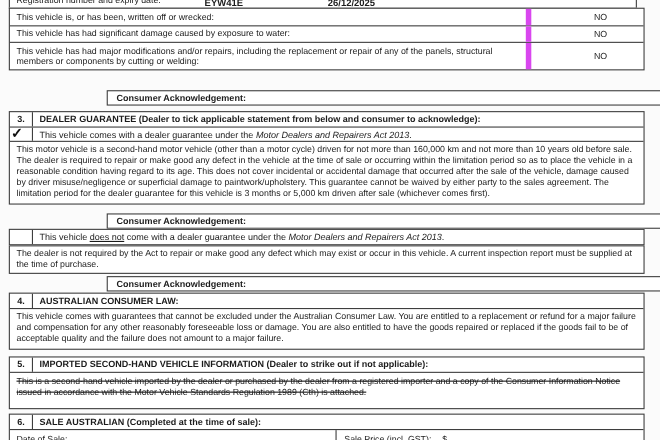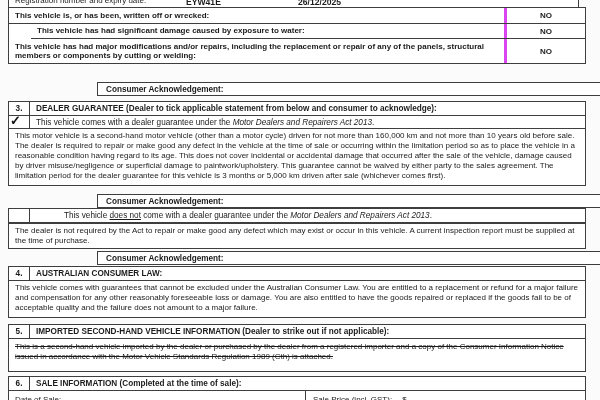--- a/index.html
+++ b/index.html
@@ -14,23 +14,23 @@
   
   .reg-row{left:8px;top:-7px;width:571px;height:15px;font-size:8px;}
   .reg-row .lbl{padding-left:6px;}
   .reg-val{position:absolute;font-weight:bold;font-size:8.6px;top:3px;}
   .reg-num{left:177px;}
   .reg-exp{left:289px;}
   
   .q-table{left:8px;top:7px;width:578px;}
   .q-row{display:flex;align-items:stretch;border-bottom:1px solid #3e3e3e;}
   .q-row:last-child{border-bottom:none;}
-  .q-cell{flex:1;padding:1px 6px;font-size:8px;line-height:9.5px;display:flex;align-items:center;font-weight:bold;}
-  .a-cell{width:78px;border-left:3px solid #d946ef;display:flex;align-items:center;justify-content:center;font-weight:bold;font-size:8px;}
-  .h15{min-height:15px;} .h14{min-height:14px;margin-left:22px;} .h24{min-height:24px;}
+  .q-cell{flex:1;padding:1px 6px;font-size:8px;line-height:9.5px;display:flex;align-items:center;}
+  .a-cell{width:78px;border-left:5px solid #d946ef;display:flex;align-items:center;justify-content:center;font-weight:normal;font-size:8px;padding-left:24px;}
+  .h15{min-height:15px;} .h14{min-height:14px;} .h24{min-height:24px;}
   
   .ca-box{left:97px;width:592px;height:14px;font-weight:bold;font-size:8.2px;padding-left:8px;}
   
   .sec{left:8px;width:578px;}
   .sec-header{display:flex;align-items:stretch;border-bottom:1px solid #3e3e3e;min-height:13px;}
   .num-cell{width:20px;border-right:1px solid #3e3e3e;display:flex;align-items:center;justify-content:center;font-weight:bold;font-size:8.2px;}
   .sec-title{flex:1;display:flex;align-items:center;padding-left:6px;font-weight:bold;font-size:8.2px;line-height:9.5px;}
   .opt-row{display:flex;align-items:stretch;border-bottom:1px solid #3e3e3e;min-height:12px;}
   .opt-row.no-bottom{border-bottom:none;}
   .check-cell{width:20px;border-right:1px solid #3e3e3e;position:relative;overflow:visible;}
@@ -92,21 +92,21 @@
     </div>
   </div>
   <div class="para pb">This motor vehicle is a second-hand motor vehicle (other than a motor cycle) driven for not more than 160,000 km and not more than 10 years old before sale. The dealer is required to repair or make good any defect in the vehicle at the time of sale or occurring within the limitation period so as to place the vehicle in a reasonable condition having regard to its age. This does not cover incidental or accidental damage that occurred after the sale of the vehicle, damage caused by driver misuse/negligence or superficial damage to paintwork/upholstery. This guarantee cannot be waived by either party to the sales agreement. The limitation period for the dealer guarantee for this vehicle is 3 months or 5,000 km driven after sale (whichever comes first).</div>
 </div>
 
 <div class="abs bordered flexrow ca-box" style="top:194px;">
   <span>Consumer Acknowledgement:</span>
 </div>
 
 <div class="abs bordered sec" style="top:208px;">
-  <div class="opt-row no-bottom" style="min-height:13px;gap:28px;">
+  <div class="opt-row no-bottom" style="min-height:13px;">
     <div class="check-cell"></div>
     <div class="opt-text">
       <span>This vehicle </span>
         <span class="uln">does not</span>
         <span> come with a dealer guarantee under the </span>
         <span class="act">Motor Dealers and Repairers Act 2013</span>
         <span>.</span>
     </div>
   </div>
 </div>
@@ -131,21 +131,21 @@
   <div class="sec-header">
     <div class="num-cell">5.</div>
     <div class="sec-title">IMPORTED SECOND-HAND VEHICLE INFORMATION (Dealer to strike out if not applicable):</div>
   </div>
   <div class="para strike">This is a second-hand vehicle imported by the dealer or purchased by the dealer from a registered importer and a copy of the Consumer Information Notice issued in accordance with the Motor Vehicle Standards Regulation 1989 (Cth) is attached.</div>
 </div>
 
 <div class="abs bordered sec" style="top:376px;">
   <div class="sec-header">
     <div class="num-cell">6.</div>
-    <div class="sec-title">SALE INFORMATION (Completed at the time of sale):</div>
+    <div class="sec-title">SALE AUSTRALIAN (Completed at the time of sale):</div>
   </div>
   <div class="sale-row">
     <div class="sale-left">Date of Sale:</div>
     <div class="sale-right">
       <span>Sale Price (incl. GST):</span>
       <span class="cur">$</span>
     </div>
   </div>
 </div>
 

